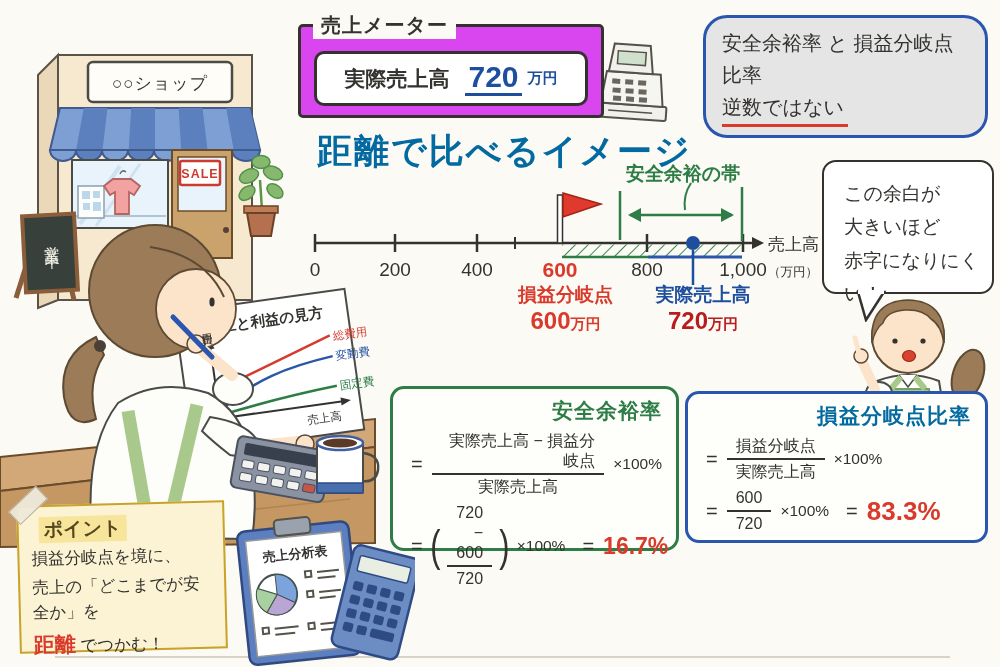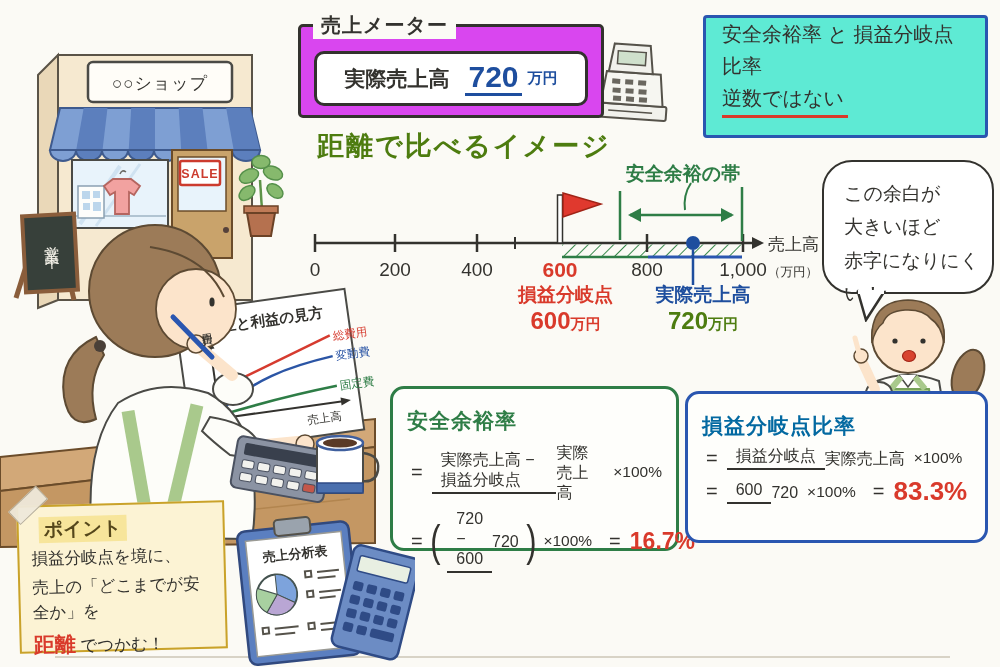--- a/index.html
+++ b/index.html
@@ -14,56 +14,56 @@
                font-size:20px;font-weight:bold;letter-spacing:1px;}
   .meter-inner{position:absolute;left:13px;right:13px;top:24px;bottom:9px;border:3px solid #33322e;
                border-radius:10px;background:#fff;display:flex;align-items:center;justify-content:center;gap:16px;}
   .meter-label{font-size:21px;font-weight:600;}
   .meter-value{font-size:30px;color:#1e4e9e;font-weight:bold;border-bottom:3px solid #1e4e9e;
                padding:0 3px 1px;line-height:1.05;}
   .meter-unit{font-size:15px;color:#1e4e9e;font-weight:bold;margin-left:-10px;}
 
   
   .note-box{position:absolute;left:703px;top:15px;width:285px;height:123px;border:3px solid #2a56b0;
-            border-radius:4px;background:#5eead4;box-sizing:border-box;padding:0 16px;
+            border-radius:24px;background:#e5e5e5;box-sizing:border-box;padding:9px 16px;
             font-size:20px;line-height:1.6;z-index:4;}
   .red-strong{color:#d93a2b;font-weight:bold;}
   .note-hl{font-size:23px;}
   .note-l3{display:inline-block;border-bottom:3px solid #d93a2b;padding:0 4px 1px 0;}
 
   
-  .heading{position:absolute;left:317px;top:128px;font-size:27px;font-weight:bold;color:#4d7c0f;
+  .heading{position:absolute;left:317px;top:128px;font-size:35px;font-weight:bold;color:#0369a1;
            letter-spacing:2px;z-index:4;}
 
   
   .numline{position:absolute;left:300px;top:163px;width:520px;height:178px;z-index:3;}
   .axis-sub{position:absolute;text-align:center;z-index:4;}
   .bep-label{left:498px;top:282px;width:135px;color:#d93a2b;font-size:19px;font-weight:600;}
   .bep-value{left:498px;top:307px;width:135px;color:#d93a2b;font-weight:bold;}
   .act-label{left:633px;top:282px;width:140px;color:#1e4e9e;font-size:19px;font-weight:600;}
-  .act-value{left:633px;top:307px;width:140px;color:#4d7c0f;font-weight:bold;}
+  .act-value{left:633px;top:307px;width:140px;color:#b91c1c;font-weight:bold;}
   .big-num{font-size:24px;} .small-unit{font-size:15px;}
 
   
   .bubble{position:absolute;left:822px;top:160px;width:172px;height:134px;background:#fff;
-          border:2.5px solid #33322e;border-radius:30px;box-sizing:border-box;
+          border:2.5px solid #33322e;border-radius:14px;box-sizing:border-box;
           padding:15px 10px 8px 20px;font-size:19px;line-height:1.75;z-index:5;}
   .tail{position:absolute;left:854px;top:290px;z-index:6;}
   .staff{position:absolute;left:843px;top:295px;z-index:3;}
 
   
   .fbox{position:absolute;border-radius:14px;background:#fefefb;box-sizing:border-box;
-        padding:18px 14px;z-index:4;}
+        padding:8px 14px;z-index:4;text-align:right;}
   .box-green{left:390px;top:386px;width:289px;height:165px;border:3px solid #2e7d46;}
   .box-blue{left:685px;top:391px;width:303px;height:152px;border:3px solid #2a56b0;}
   .ftitle{font-size:21px;font-weight:bold;letter-spacing:1px;}
   .t-green{color:#2e7d46;} .t-blue{color:#0369a1;}
   .eq{display:flex;align-items:center;gap:9px;margin-top:6px;margin-left:4px;}
   .sign{font-size:20px;}
-  .frac{display:inline-flex;flex-direction:row;align-items:center;line-height:1.25;}
+  .frac{display:inline-flex;flex-direction:column;align-items:center;line-height:1.25;}
   .num{border-bottom:2.5px solid #33322e;padding:0 9px 2px;font-size:16px;}
   .den{padding-top:2px;font-size:16px;}
   .mult{font-size:15.5px;}
   .paren{font-size:44px;font-weight:400;line-height:0.9;display:inline-block;transform:scaleX(.7);margin:0 -4px;}
   .res-eq{font-size:20px;margin-left:8px;}
   .result{color:#d93a2b;font-weight:bold;font-size:23px;}
   .result-lg{font-size:26px;}
 
   
   .box-red{position:absolute;left:408px;top:552px;width:580px;height:93px;border:3px solid #d93a2b;

